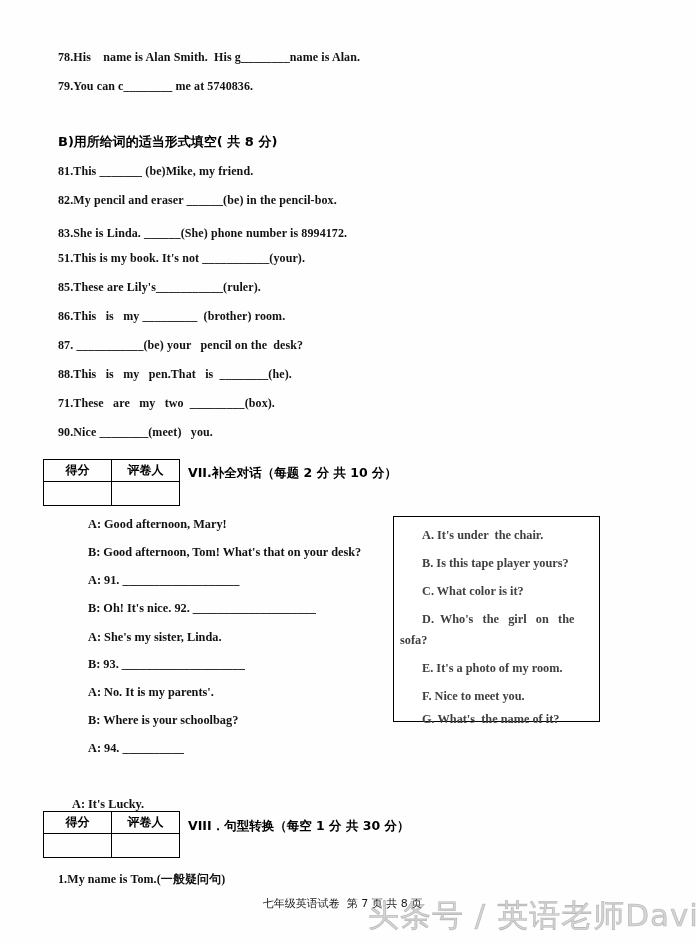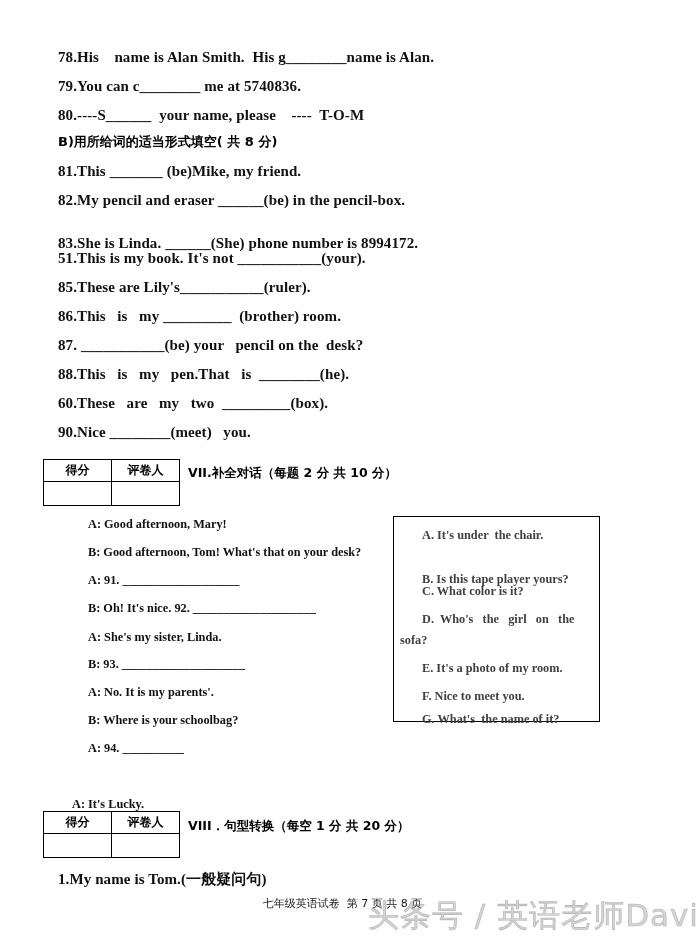--- a/index.html
+++ b/index.html
@@ -19,21 +19,21 @@
     position: absolute;
     inset: 0;
     background: #fefefe;
   }
 
   
   .qline {
     position: absolute;
     font-family: "Liberation Serif", "DejaVu Serif", serif;
     font-weight: bold;
-    font-size: 15px;
+    font-size: 12px;
     line-height: 14px;
     white-space: pre;
     letter-spacing: 0.1px;
     color: #111;
   }
   .cnhead {
     position: absolute;
     font-family: "DejaVu Sans", "Liberation Sans", sans-serif;
     font-weight: bold;
     font-size: 13px;
@@ -130,33 +130,32 @@
     pointer-events: none;
   }
 </style>
 </head>
 <body>
 
 <div class="page">
 
   <div class="qline" style="left:58px; top:50px;">78.His    name is Alan Smith.  His g________name is Alan.</div>
   <div class="qline" style="left:58px; top:79px;">79.You can c________ me at 5740836.</div>
-  <div class="qline" style="left:58px; top:108px;">80.----S______  your name, please    ----  T-O-M</div>
 
   <div class="cnhead" style="left:58px; top:134px;">B)用所给词的适当形式填空( 共 8 分)</div>
 
   <div class="qline" style="left:58px; top:164px;">81.This _______ (be)Mike, my friend.</div>
   <div class="qline" style="left:58px; top:193px;">82.My pencil and eraser ______(be) in the pencil-box.</div>
-  <div class="qline" style="left:58px; top:236px;">83.She is Linda. ______(She) phone number is 8994172.</div>
+  <div class="qline" style="left:58px; top:226px;">83.She is Linda. ______(She) phone number is 8994172.</div>
   <div class="qline" style="left:58px; top:251px;">51.This is my book. It's not ___________(your).</div>
   <div class="qline" style="left:58px; top:280px;">85.These are Lily's___________(ruler).</div>
   <div class="qline" style="left:58px; top:309px;">86.This   is   my _________  (brother) room.</div>
   <div class="qline" style="left:58px; top:338px;">87. ___________(be) your   pencil on the  desk?</div>
   <div class="qline" style="left:58px; top:367px;">88.This   is   my   pen.That   is  ________(he).</div>
-  <div class="qline" style="left:58px; top:396px;">60.These   are   my   two  _________(box).</div>
+  <div class="qline" style="left:58px; top:396px;">71.These   are   my   two  _________(box).</div>
   <div class="qline" style="left:58px; top:425px;">90.Nice ________(meet)   you.</div>
 
   <table class="score-table" style="left:43px; top:459px;">
     <tbody>
         <tr class="hdr">
       <td>得分</td>
       <td>评卷人</td>
     </tr>
     <tr class="blank">
       <td></td>
@@ -173,41 +172,41 @@
   <div class="dlg" style="left:88px; top:601px;">B: Oh! It's nice. 92. ____________________</div>
   <div class="dlg" style="left:88px; top:598px;margin-top:32px;">A: She's my sister, Linda.</div>
   <div class="dlg" style="left:88px; top:657px;">B: 93. ____________________</div>
   <div class="dlg" style="left:88px; top:685px;">A: No. It is my parents'.</div>
   <div class="dlg" style="left:88px; top:713px;">B: Where is your schoolbag?</div>
   <div class="dlg" style="left:88px; top:741px;">A: 94. __________</div>
   <div class="dlg" style="left:72px; top:797px;">A: It's Lucky.</div>
 
   <div class="option-box"></div>
   <div class="opt" style="left:422px; top:528px;">A. It's under  the chair.</div>
-  <div class="opt" style="left:422px; top:556px;margin-top:16px;">B. Is this tape player yours?</div>
+  <div class="opt" style="left:422px; top:556px;">B. Is this tape player yours?</div>
   <div class="opt" style="left:422px; top:584px;">C. What color is it?</div>
   <div class="opt" style="left:422px; top:612px;">D.  Who's   the   girl   on   the</div>
   <div class="opt" style="left:400px; top:633px;">sofa?</div>
   <div class="opt" style="left:422px; top:661px;">E. It's a photo of my room.</div>
   <div class="opt" style="left:422px; top:689px;">F. Nice to meet you.</div>
   <div class="opt" style="left:422px; top:712px;">G. What's  the name of it?</div>
 
   <table class="score-table" style="left:43px; top:811px;">
     <tbody>
         <tr class="hdr">
       <td>得分</td>
       <td>评卷人</td>
     </tr>
     <tr class="blank">
       <td></td>
       <td></td>
     </tr>
   </tbody>
     </table>
 
-  <div class="section-title" style="left:188px; top:818px;">VIII．句型转换（每空 1 分 共 20 分）</div>
+  <div class="section-title" style="left:188px; top:818px;">VIII．句型转换（每空 1 分 共 30 分）</div>
 
   <div class="qline" style="left:58px; top:872px;">1.My name is Tom.(一般疑问句)</div>
 
   <div class="footer">七年级英语试卷  第 7 页 共 8 页</div>
   <div class="watermark">头条号 / 英语老师David</div>
 
 </div>
 
 </body></html>

